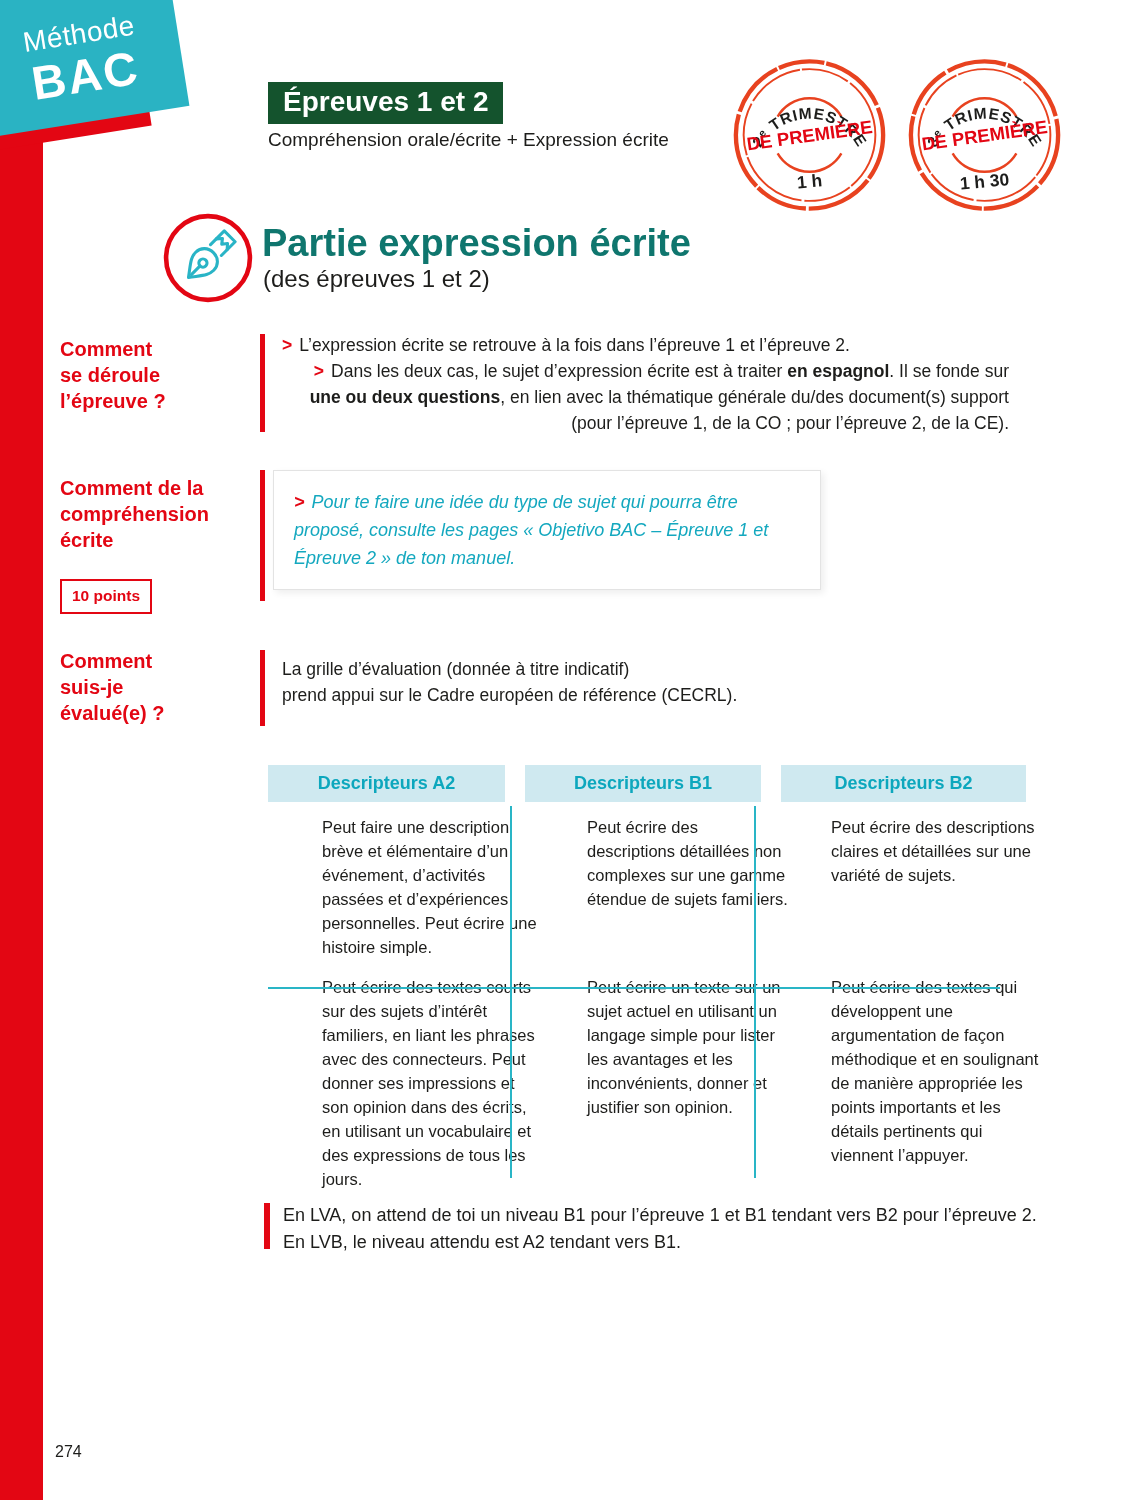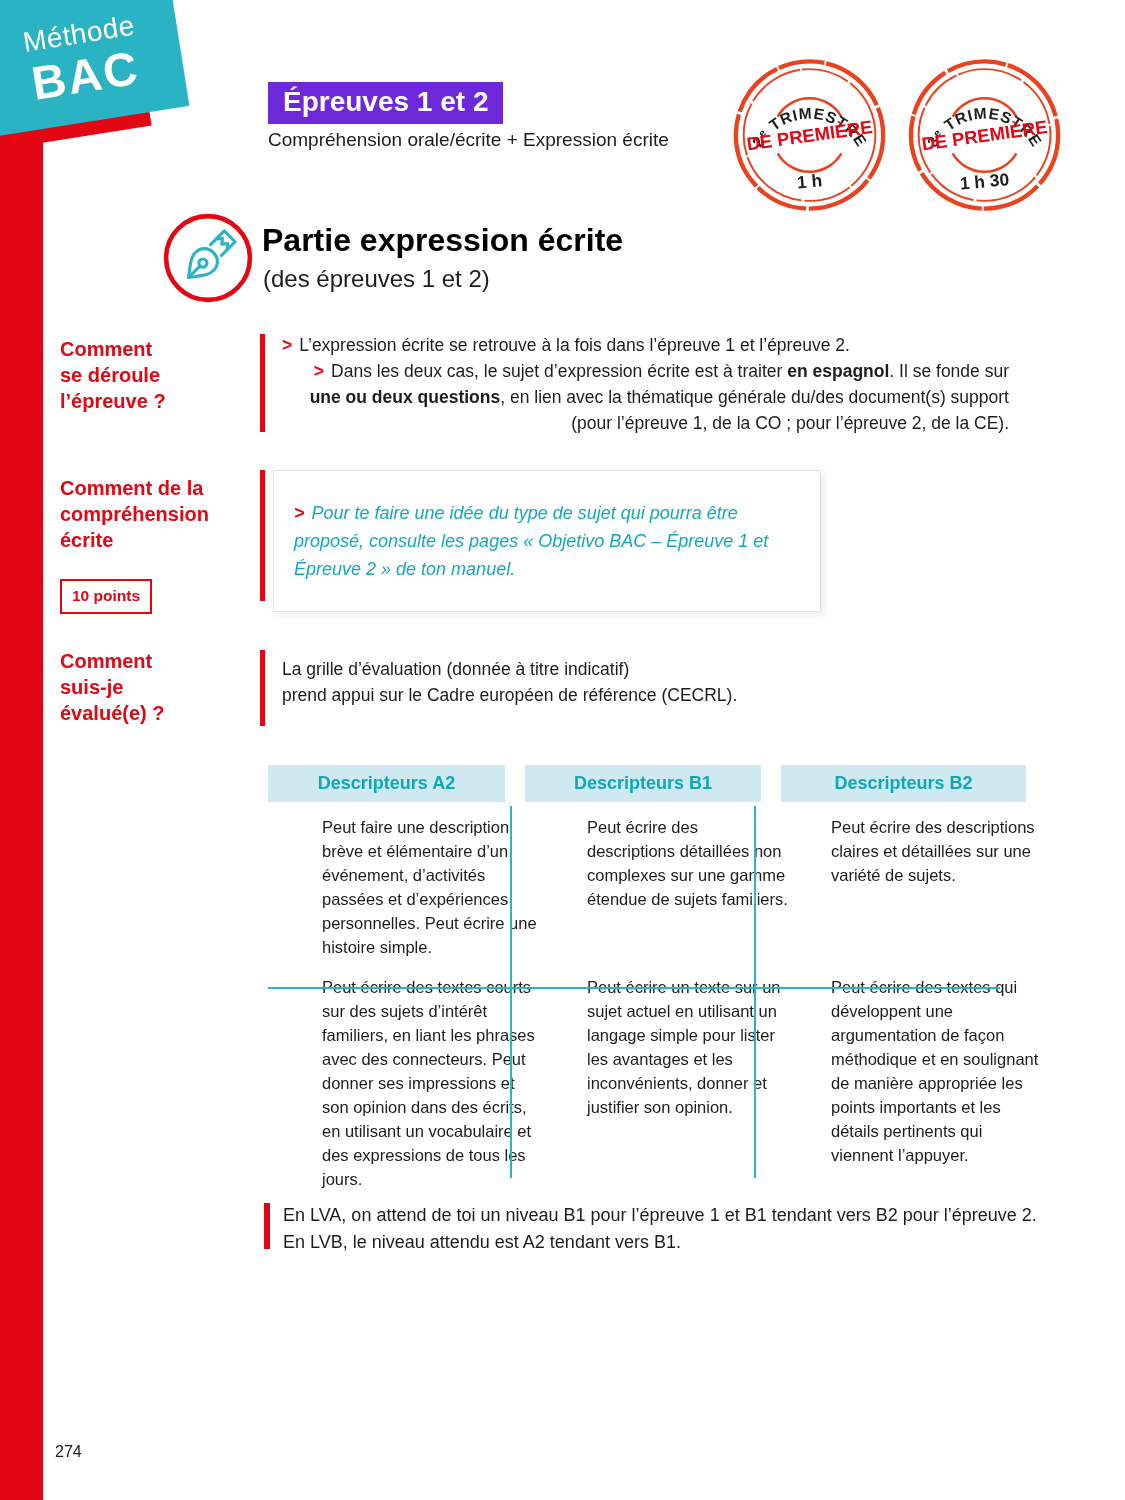--- a/index.html
+++ b/index.html
@@ -11,42 +11,42 @@
   .left-strip{position:absolute;left:0;top:0;width:43px;height:1500px;background:#e30613;
     clip-path:polygon(0 112px,100% 138px,100% 100%,0 100%);}
   .red-behind-badge{position:absolute;left:-6px;top:92px;width:155px;height:46px;background:#e30613;
     transform:rotate(-9deg);}
   
   .badge{position:absolute;left:-16px;top:-14px;width:196px;height:136px;background:#2ab3c3;
     transform:rotate(-9deg);color:#fff;text-align:center;box-sizing:border-box;padding-top:32px;}
   .badge .m{font-size:28px;letter-spacing:.5px;}
   .badge .b{font-size:47px;font-weight:bold;letter-spacing:2px;line-height:1;margin-top:2px;}
   
-  .banner{position:absolute;left:268px;top:82px;background:#6d28d9;color:#fff;
+  .banner{position:absolute;left:268px;top:82px;background:#14532d;color:#fff;
     font-size:28px;font-weight:bold;padding:4px 15px 6px 15px;}
   .subtitle{position:absolute;left:268px;top:129px;font-size:19px;}
   
   .stamp{position:absolute;width:155px;height:160px;}
   .stamp1{left:732px;top:55px;}
   .stamp2{left:907px;top:55px;}
   
   .pen-icon{position:absolute;left:162px;top:212px;}
-  .main-title{position:absolute;left:262px;top:222px;font-size:32px;font-weight:bold;color:#000000;}
+  .main-title{position:absolute;left:262px;top:222px;font-size:38px;font-weight:bold;color:#0f766e;}
   .title-sub{position:absolute;left:263px;top:265px;font-size:24px;}
   
   .sec-label{position:absolute;left:60px;width:187px;color:#e30613;
     font-weight:bold;font-size:20px;line-height:26px;}
   .red-bar{position:absolute;left:260px;width:5px;background:#e30613;}
   .sec-body{position:absolute;left:282px;width:727px;font-size:17.5px;line-height:26px;}
   .bullet{color:#e30613;font-weight:bold;margin-right:7px;}
   
   .points-box{display:inline-block;margin-top:26px;border:2px solid #e30613;color:#e30613;
     font-weight:bold;font-size:15.5px;padding:2px 10px 3px 10px;}
   
-  .note-box{position:absolute;left:273px;top:470px;width:548px;height:142px;background:#fff;
+  .note-box{position:absolute;left:273px;top:470px;width:548px;height:120px;background:#fff;
     border:1px solid #e3e3e3;box-shadow:3px 3px 7px rgba(0,0,0,.07);box-sizing:border-box;
     display:flex;align-items:center;padding:10px 20px;}
   .note-text{font-size:18px;line-height:28px;font-style:italic;color:#14a8bf;}
   
   .desc-table{position:absolute;left:268px;top:765px;width:732px;}
   .thead{display:grid;grid-template-columns:237px 236px 245px;column-gap:20px;text-align:right;}
   .th{background:#cfe9f0;color:#0da7bd;font-weight:bold;font-size:18px;height:37px;
     display:flex;align-items:center;justify-content:center;}
   .tbody{position:relative;}
   .trow{display:grid;grid-template-columns:237px 236px 245px;column-gap:7px;margin-left:48px;}

